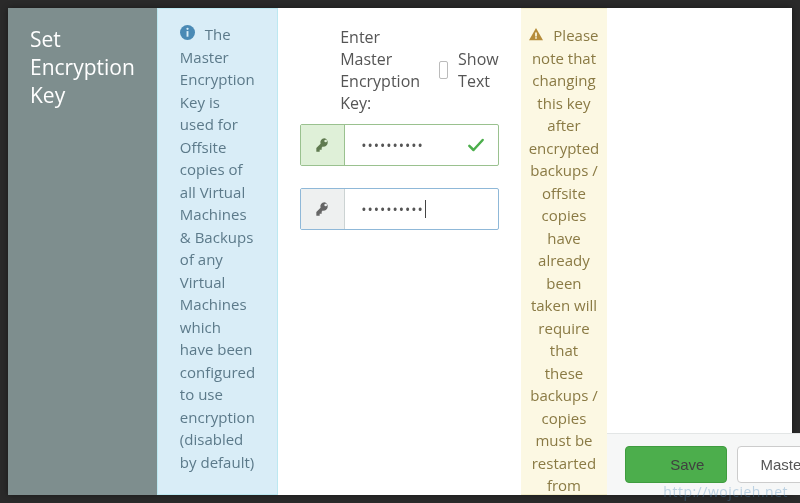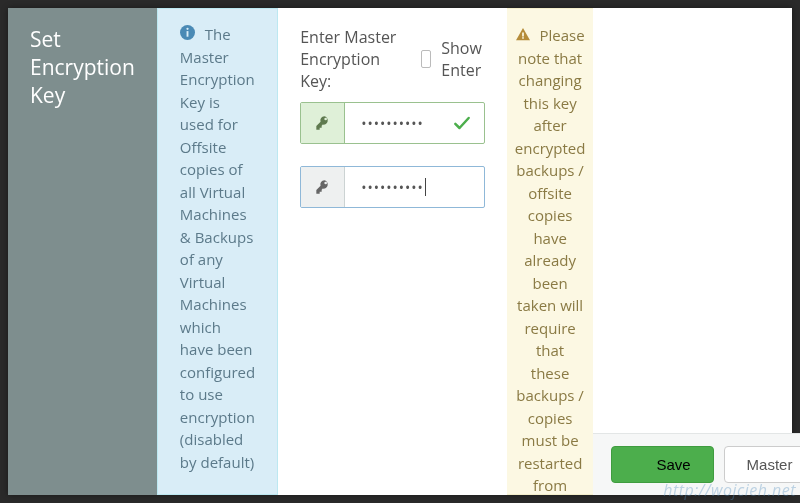--- a/index.html
+++ b/index.html
@@ -39,20 +39,21 @@
     background: #fff;
     padding: 18px 22px 22px 22px;
   }
   .label-row {
     display: flex;
     align-items: center;
     gap: 10px;
     margin-bottom: 10px;
     color: #555;
     font-size: 16px;
+    margin-left: 40px;
   }
   .checkbox {
     width: 18px; height: 18px;
     border: 1px solid #bbb;
     background: #fff;
     border-radius: 2px;
     display: inline-block;
   }
   .input-group {
     display: flex;
@@ -130,31 +131,30 @@
     font-size: 15px;
     border-radius: 4px;
     cursor: pointer;
     border: 1px solid #ccc;
     background: #fff;
     color: #555;
   }
   .btn-primary {
     background: #4cae4c;
     border-color: #3f9c3f;
-    color: #000000;
+    color: #404040;
     padding-left: 44px;
   }
   .key-svg { width:16px; height:16px; }
   .watermark {
     position: absolute;
-    right: 4px;
+    right: 12px;
     bottom: 2px;
     color: rgba(80,140,190,0.35);
-    font-size: 16px;
-    font-style: italic;
+    font-size: 14px;
     letter-spacing: 0.5px;
     pointer-events: none;
   }
 </style>
 </head>
 <body>
 
 <div class="modal">
 
   <div class="modal-header">
@@ -170,21 +170,21 @@
         </svg>
     </span>
     <span>The Master Encryption Key is used for Offsite copies of all Virtual Machines &amp; Backups of any Virtual Machines which have been configured to use encryption (disabled by default)</span>
   </div>
 
   <div class="form-area">
 
     <div class="label-row">
       <span>Enter Master Encryption Key:</span>
       <span class="checkbox"></span>
-      <span>Show Enter</span>
+      <span>Show Text</span>
     </div>
 
     <div class="input-group">
       <div class="addon">
         <svg class="key-svg" viewBox="0 0 24 24" fill="currentColor">
             <path d="M14 2a6 6 0 00-5.65 8L2 16.35V22h5v-3h3v-3l1.65-1.65A6 6 0 1014 2zm2 6a2 2 0 110-4 2 2 0 010 4z"></path>
           </svg>
       </div>
       <div class="input-field">
         <span>••••••••••</span>

